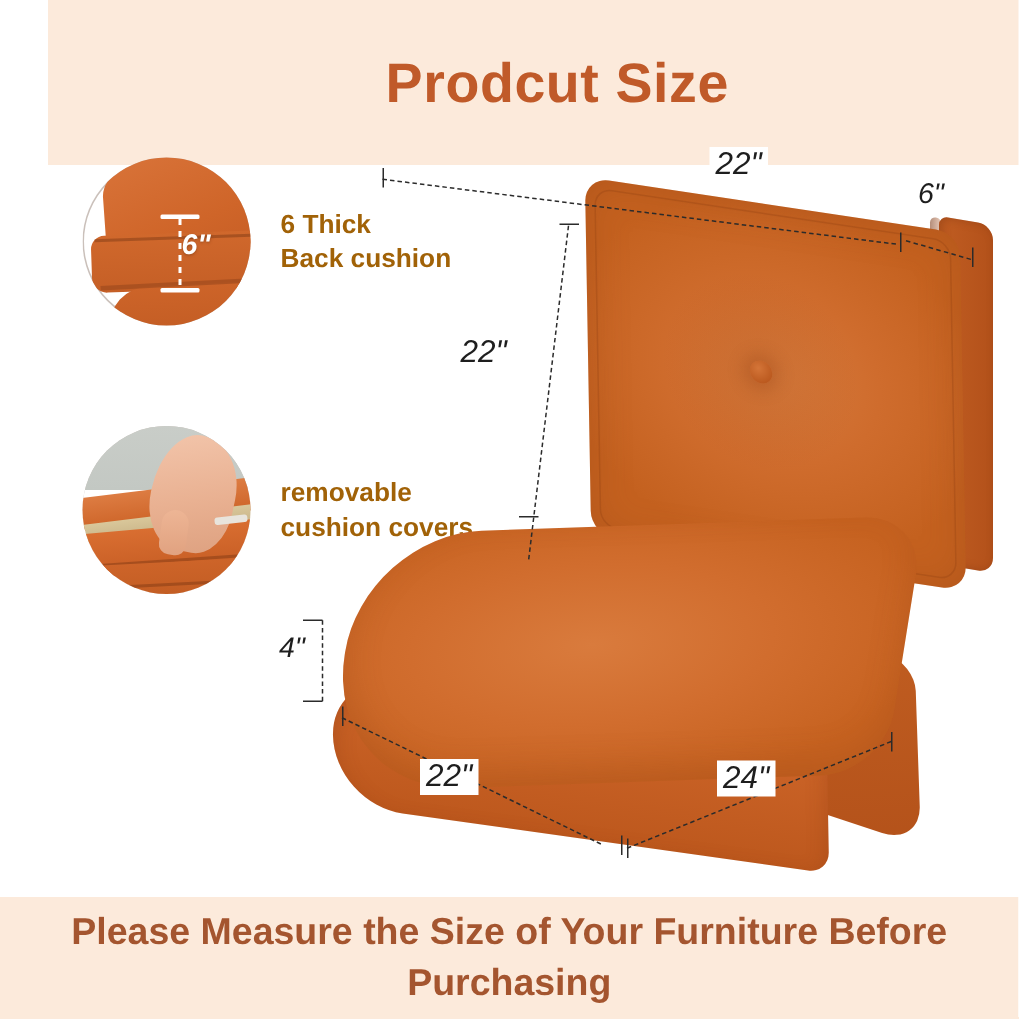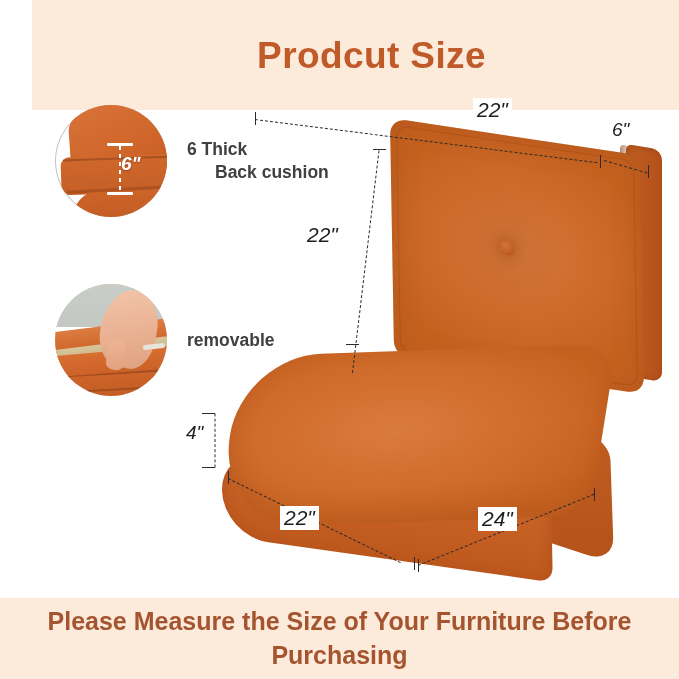--- a/index.html
+++ b/index.html
@@ -71,25 +71,25 @@
     border-radius: 50%;
     overflow: hidden;
     flex: 0 0 auto;
     background: #ffffff;
     box-shadow: 0 0 0 1px rgba(80,45,25,0.30) inset;
   }
   .feature-label {
     margin-left: 20px;
     font-size: 17.5px;
     font-weight: bold;
-    color: #404040;
+    color: #a16207;
     line-height: 1.3;
     white-space: nowrap;
   }
-  .feature-label .l2 { display: block; margin-left: 28px; }
+  .feature-label .l2 { display: block; }
 
   
   .c1-cushion-top {
     position: absolute;
     left: 14px; top: -6px;
     width: 132px; height: 70px;
     background: linear-gradient(160deg, #d9743a 0%, #cf6529 60%, #c45c24 100%);
     border-radius: 40% 16px 6px 6px;
     transform: rotate(-4deg);
   }
@@ -404,20 +404,21 @@
       <div class="c2-layer-b"></div>
       <div class="c2-seam-1"></div>
       <div class="c2-layer-c"></div>
       <div class="c2-seam-2"></div>
       <div class="c2-hand"></div>
       <div class="c2-finger"></div>
       <div class="c2-zip"></div>
     </div>
     <div class="feature-label">
       <span>removable</span>
+      <span class="l2">cushion covers</span>
     </div>
   </div>
 
   <div class="product">
 
     <div class="back-piping"></div>
     <div class="back-side"></div>
     <div class="back-cushion">
       <div class="back-face"></div>
       <div class="back-tuft"></div>

